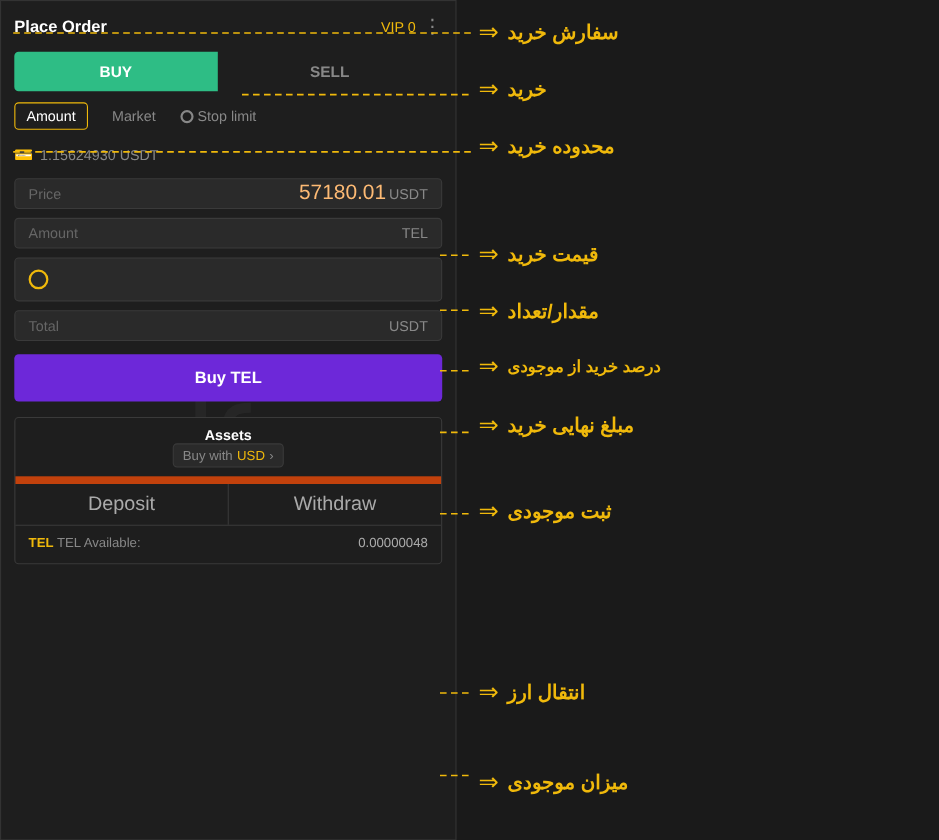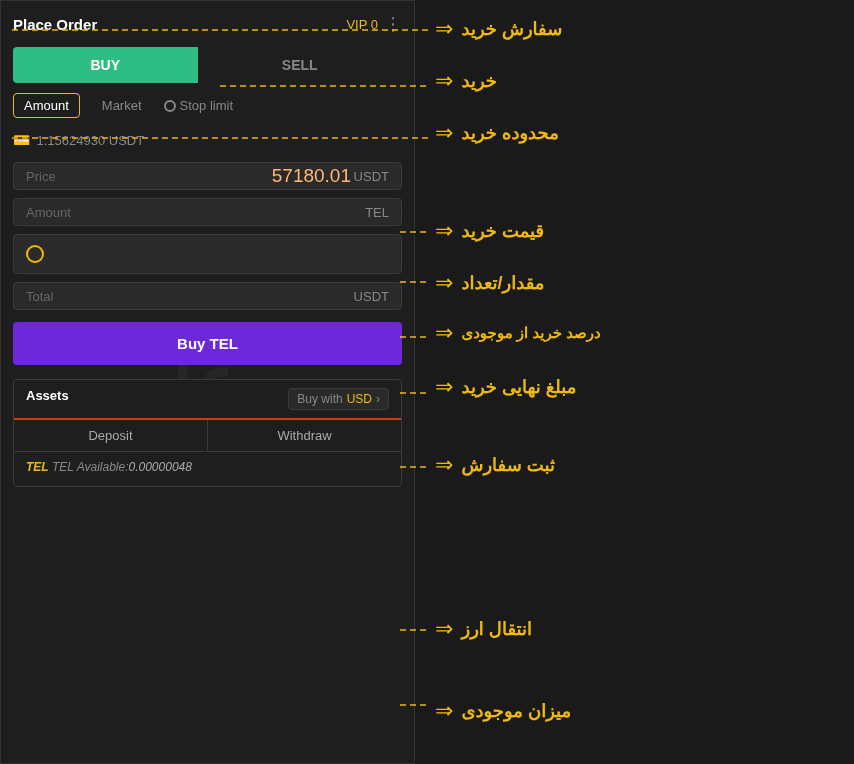--- a/index.html
+++ b/index.html
@@ -253,23 +253,25 @@
     
     .assets-section {
       margin-top: 14px;
       border: 1px solid #3a3a3a;
       border-radius: 4px;
       background: #1e1e1e;
     }
 
     .assets-header {
       display: flex;
+      align-items: center;
       justify-content: space-between;
       padding: 8px 12px;
-      border-bottom: 2px solid #c2410c;
+      border-bottom: 7px solid #c2410c;
+      flex-direction: column;
     }
 
     .assets-title {
       color: #fff;
       font-size: 13px;
       font-weight: bold;
     }
 
     .buy-with-btn {
       display: flex;
@@ -291,38 +293,38 @@
     .deposit-withdraw-row {
       display: flex;
       border-bottom: 1px solid #3a3a3a;
     }
 
     .dep-btn, .with-btn {
       flex: 1;
       background: transparent;
       border: none;
       color: #aaa;
-      font-size: 13px;
+      font-size: 18px;
       padding: 8px;
       cursor: pointer;
       text-align: center;
     }
 
     .dep-btn {
       border-right: 1px solid #3a3a3a;
     }
 
     .available-row {
       padding: 8px 12px;
     }
 
     .avail-line {
       display: flex;
+      justify-content: space-between;
       margin-bottom: 4px;
-      font-style: italic;
     }
 
     .avail-label {
       color: #888;
       font-size: 12px;
     }
 
     .avail-value {
       color: #aaa;
       font-size: 12px;
@@ -498,21 +500,21 @@
       <span class="annotation-text" style="font-size:15px;">درصد خرید از موجودی</span>
     </div>
 
     <div class="annotation" style="top: 376px; left: 20px;">
       <span class="annotation-arrow">⇒</span>
       <span class="annotation-text">مبلغ نهایی خرید</span>
     </div>
 
     <div class="annotation" style="top: 454px; left: 20px;">
       <span class="annotation-arrow">⇒</span>
-      <span class="annotation-text">ثبت سفارش</span>
+      <span class="annotation-text">ثبت موجودی</span>
     </div>
 
     <div class="annotation" style="top: 618px; left: 20px;">
       <span class="annotation-arrow">⇒</span>
       <span class="annotation-text">انتقال ارز</span>
     </div>
 
     <div class="annotation" style="top: 700px; left: 20px;">
       <span class="annotation-arrow">⇒</span>
       <span class="annotation-text">میزان موجودی</span>

